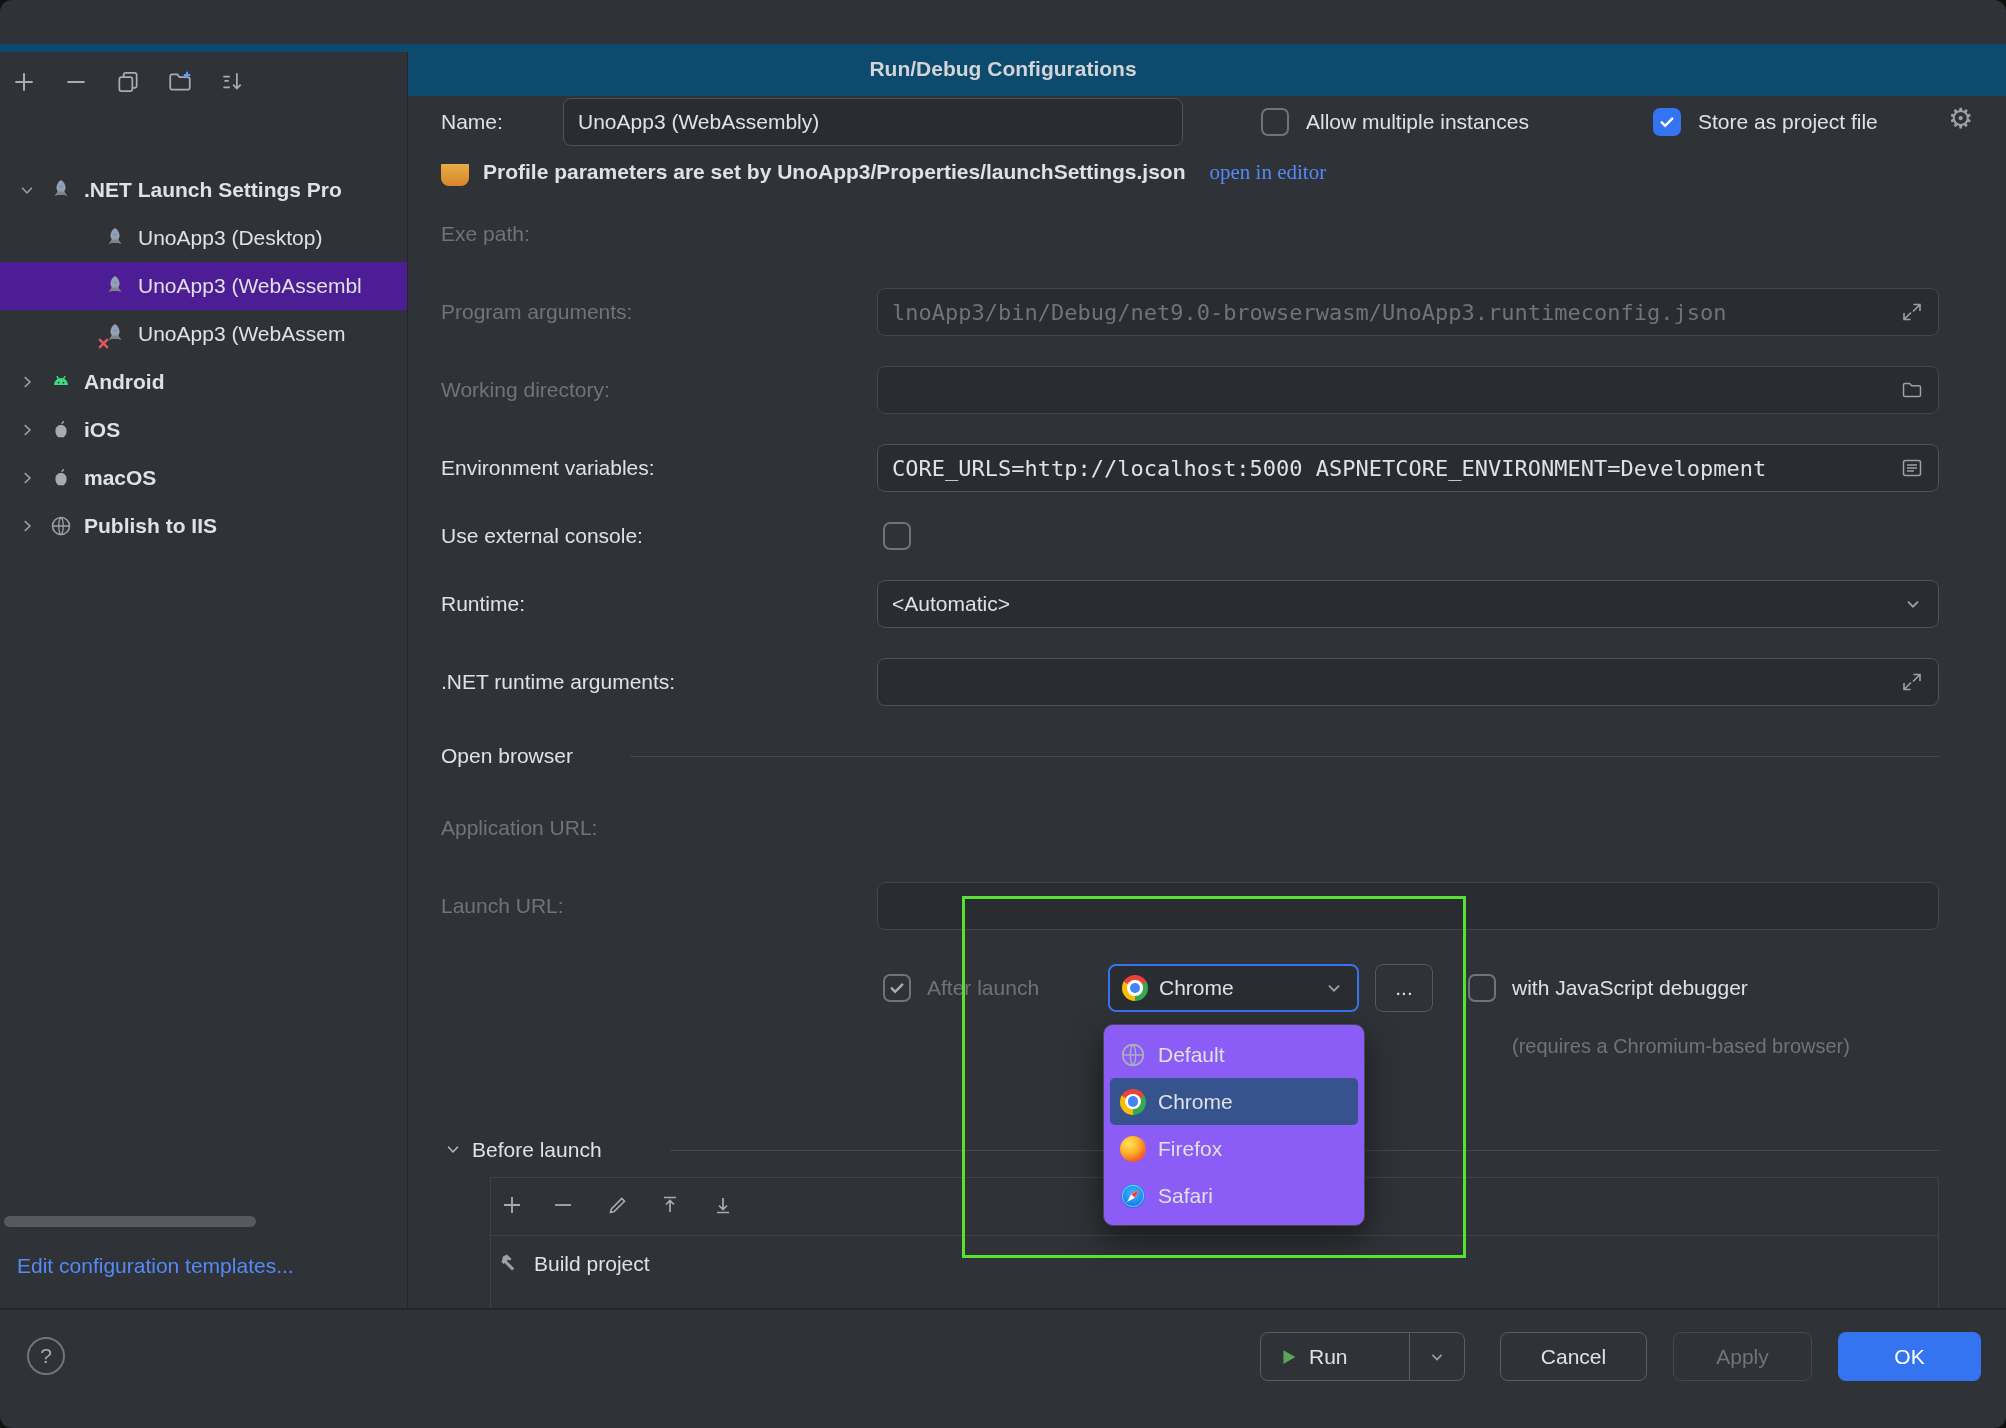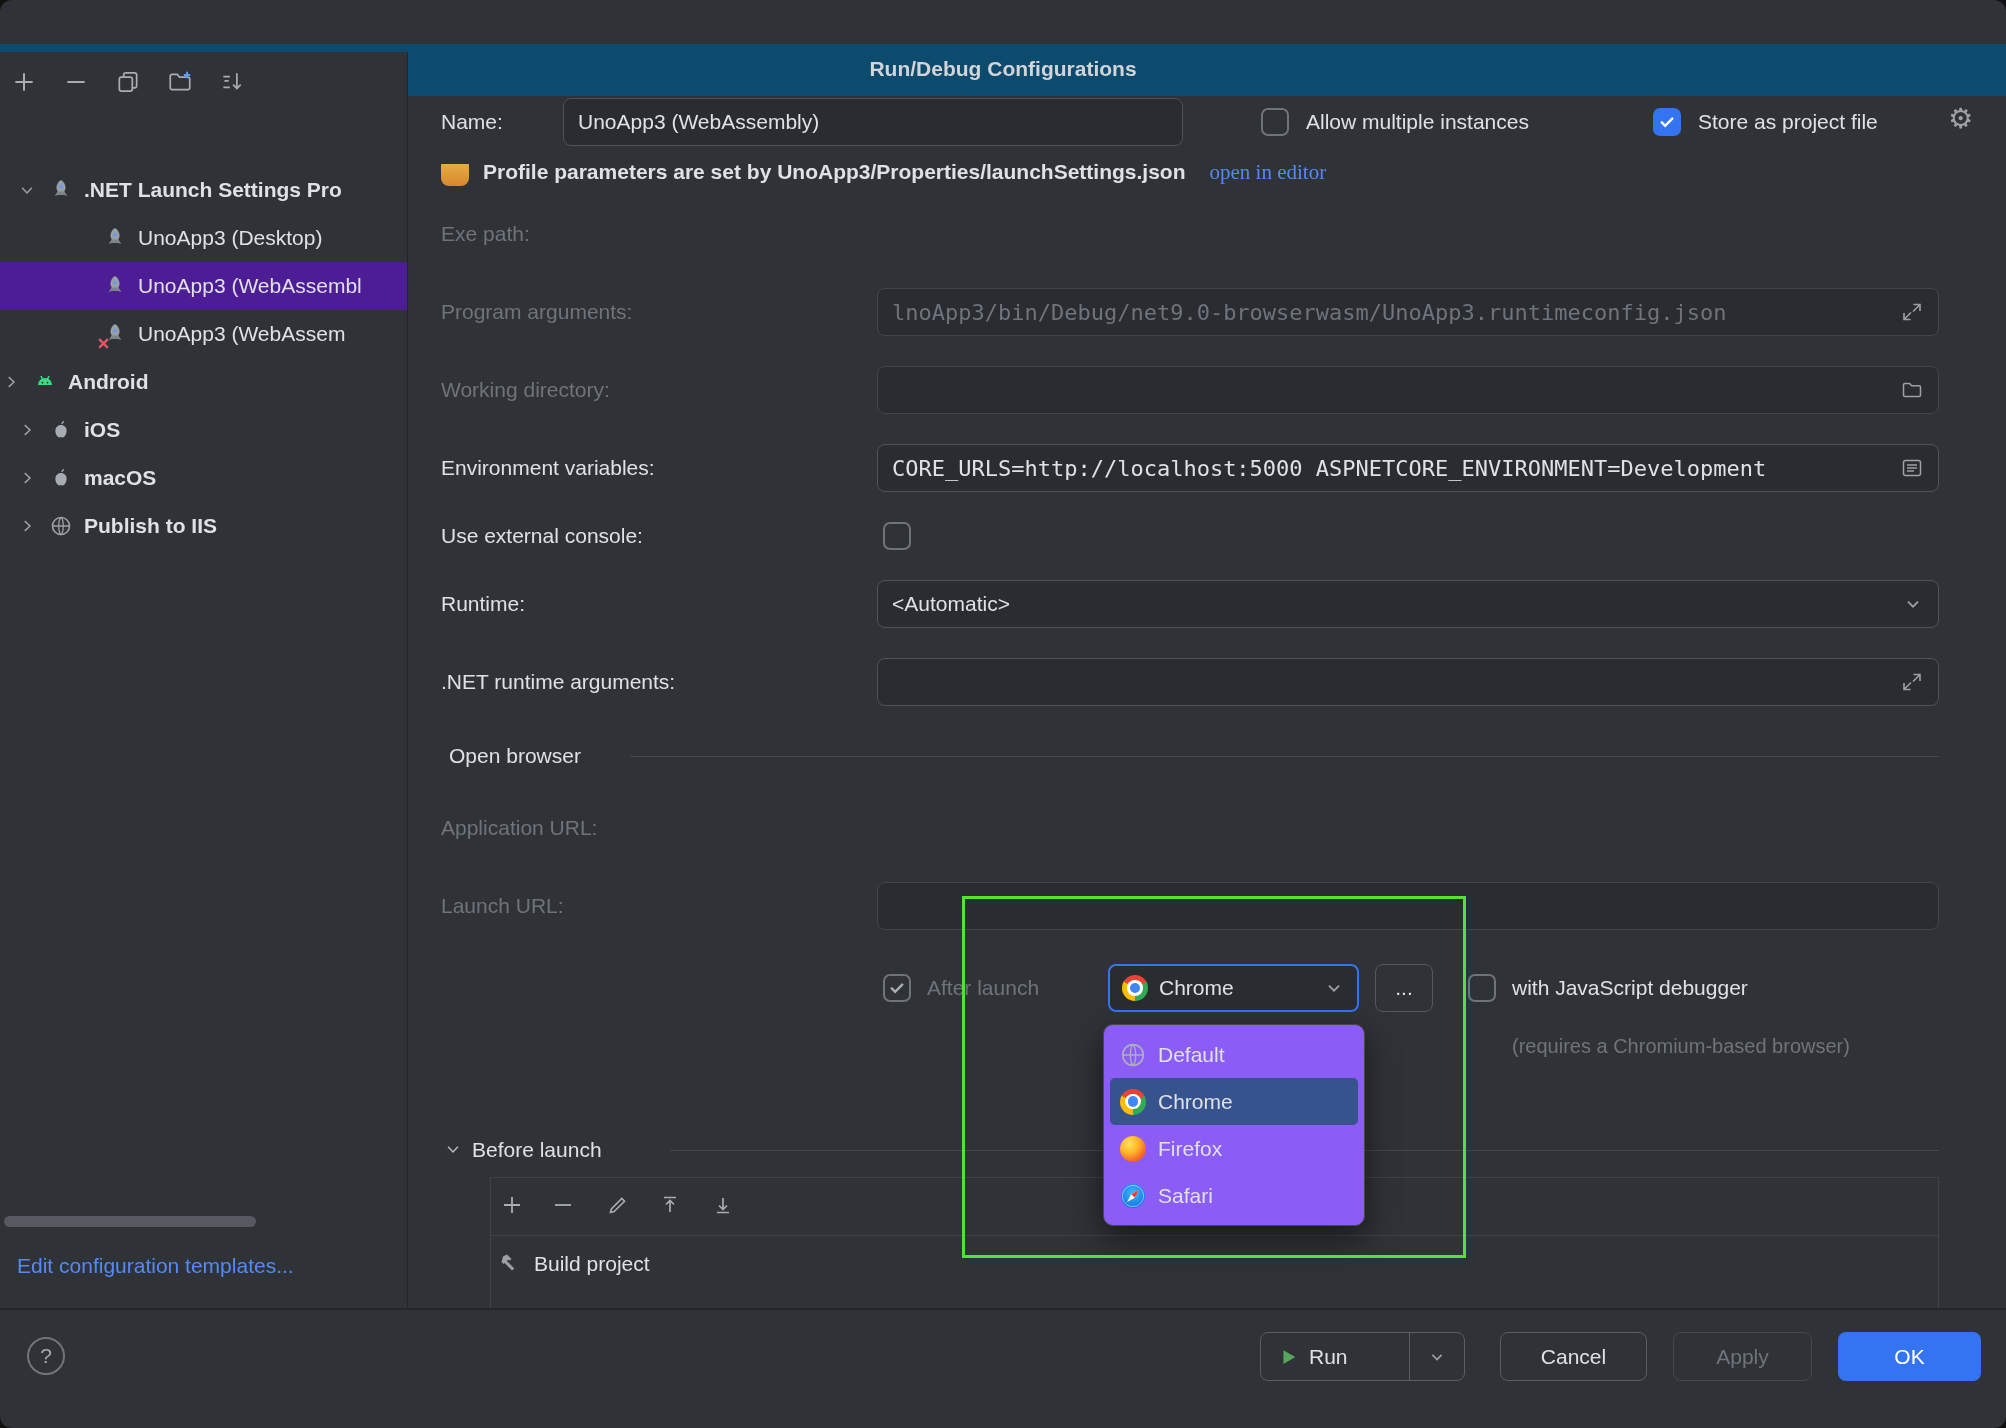--- a/index.html
+++ b/index.html
@@ -177,21 +177,21 @@
             <circle cx="12" cy="8.6" r="1.8" fill="#59a0f5"></circle>
             <path d="M8.6 13.5L5.6 18l3.4-1h6l3.4 1-3-4.5z" fill="#7e838c"></path>
           </svg>
         <svg class="errx" width="13" height="13" viewBox="0 0 12 12">
             <path d="M2 2l8 8M10 2l-8 8" stroke="#e55765" stroke-width="2.2"></path>
           </svg>
       </span>
       <span class="tlabel">UnoApp3 (WebAssem</span>
     </div>
 
-    <div class="trow group" style="top:306px;">
+    <div class="trow group" style="top:306px;padding-left:16px;">
       <span class="tchev">
         <svg width="18" height="18" viewBox="0 0 24 24">
             <path d="M9 5.5l7 6.5-7 6.5" fill="none" stroke="#9da0a6" stroke-width="2"></path>
           </svg>
       </span>
       <span class="ticon">
         <svg width="24" height="24" viewBox="0 0 24 24">
             <path d="M5 15a7 7 0 0 1 14 0z" fill="#3ddc84"></path>
             <path d="M8 6l1.5 3M16 6l-1.5 3" stroke="#3ddc84" stroke-width="1.6" fill="none"></path>
             <circle cx="9.5" cy="12.6" r="0.9" fill="#1e1f22"></circle>
@@ -323,21 +323,21 @@
     <div class="lbl" style="left:33px;top:504px;">.NET runtime arguments:</div>
     <div class="field" style="left:469px;top:494px;width:1062px;">
       <span></span>
       <span class="trail">
         <svg width="24" height="24" viewBox="0 0 24 24">
             <path d="M13.5 4.5H20v6.5M20 4.5l-7 7M10.5 19.5H4V13M4 19.5l7-7" stroke="#9da0a6" stroke-width="1.6" fill="none"></path>
           </svg>
       </span>
     </div>
 
-    <div class="lbl" style="left:41px;top:578px;text-align:right;">Open browser</div>
+    <div class="lbl" style="left:33px;top:578px;text-align:right;">Open browser</div>
     <div class="seph" style="left:222px;top:592px;width:1309px;"></div>
 
     <div class="lbl dim" style="left:33px;top:650px;">Application URL:</div>
 
     <div class="lbl dim" style="left:33px;top:728px;">Launch URL:</div>
     <div class="field dim" style="left:469px;top:718px;width:1062px;">
       <span></span>
     </div>
 
     <div class="checkbox" style="left:475px;top:810px;border-color:#6f737b;">

